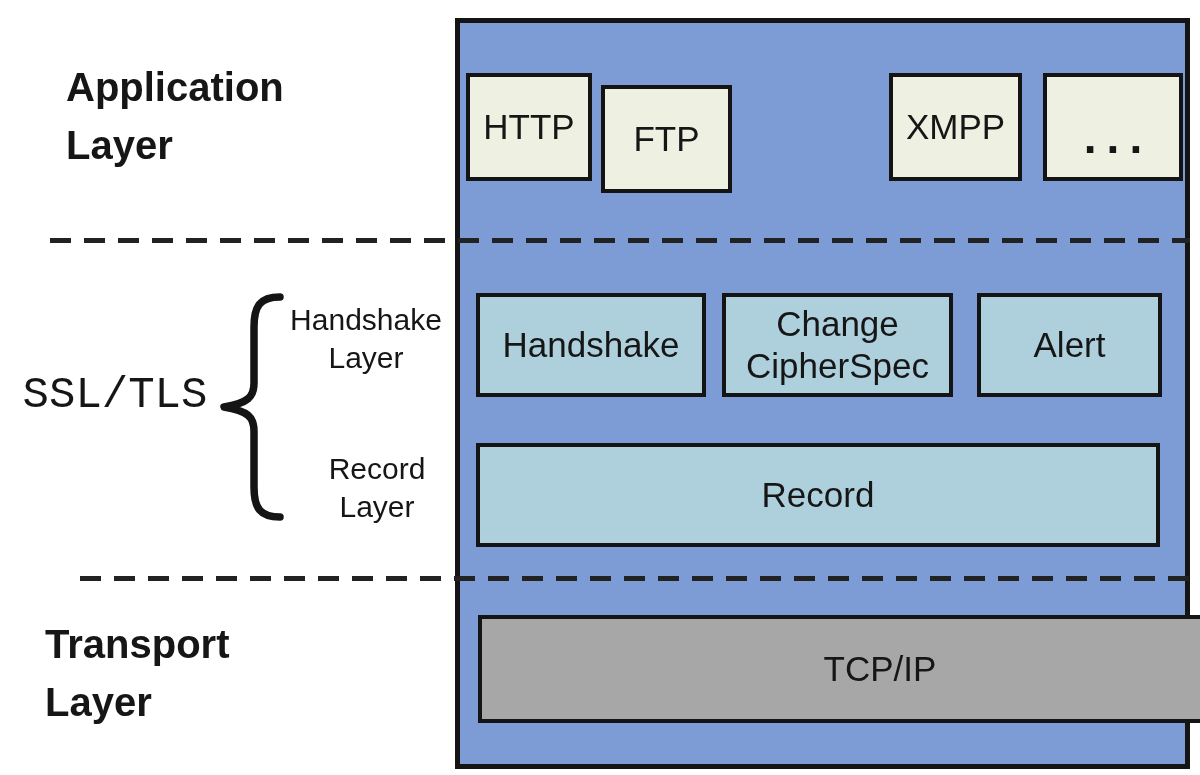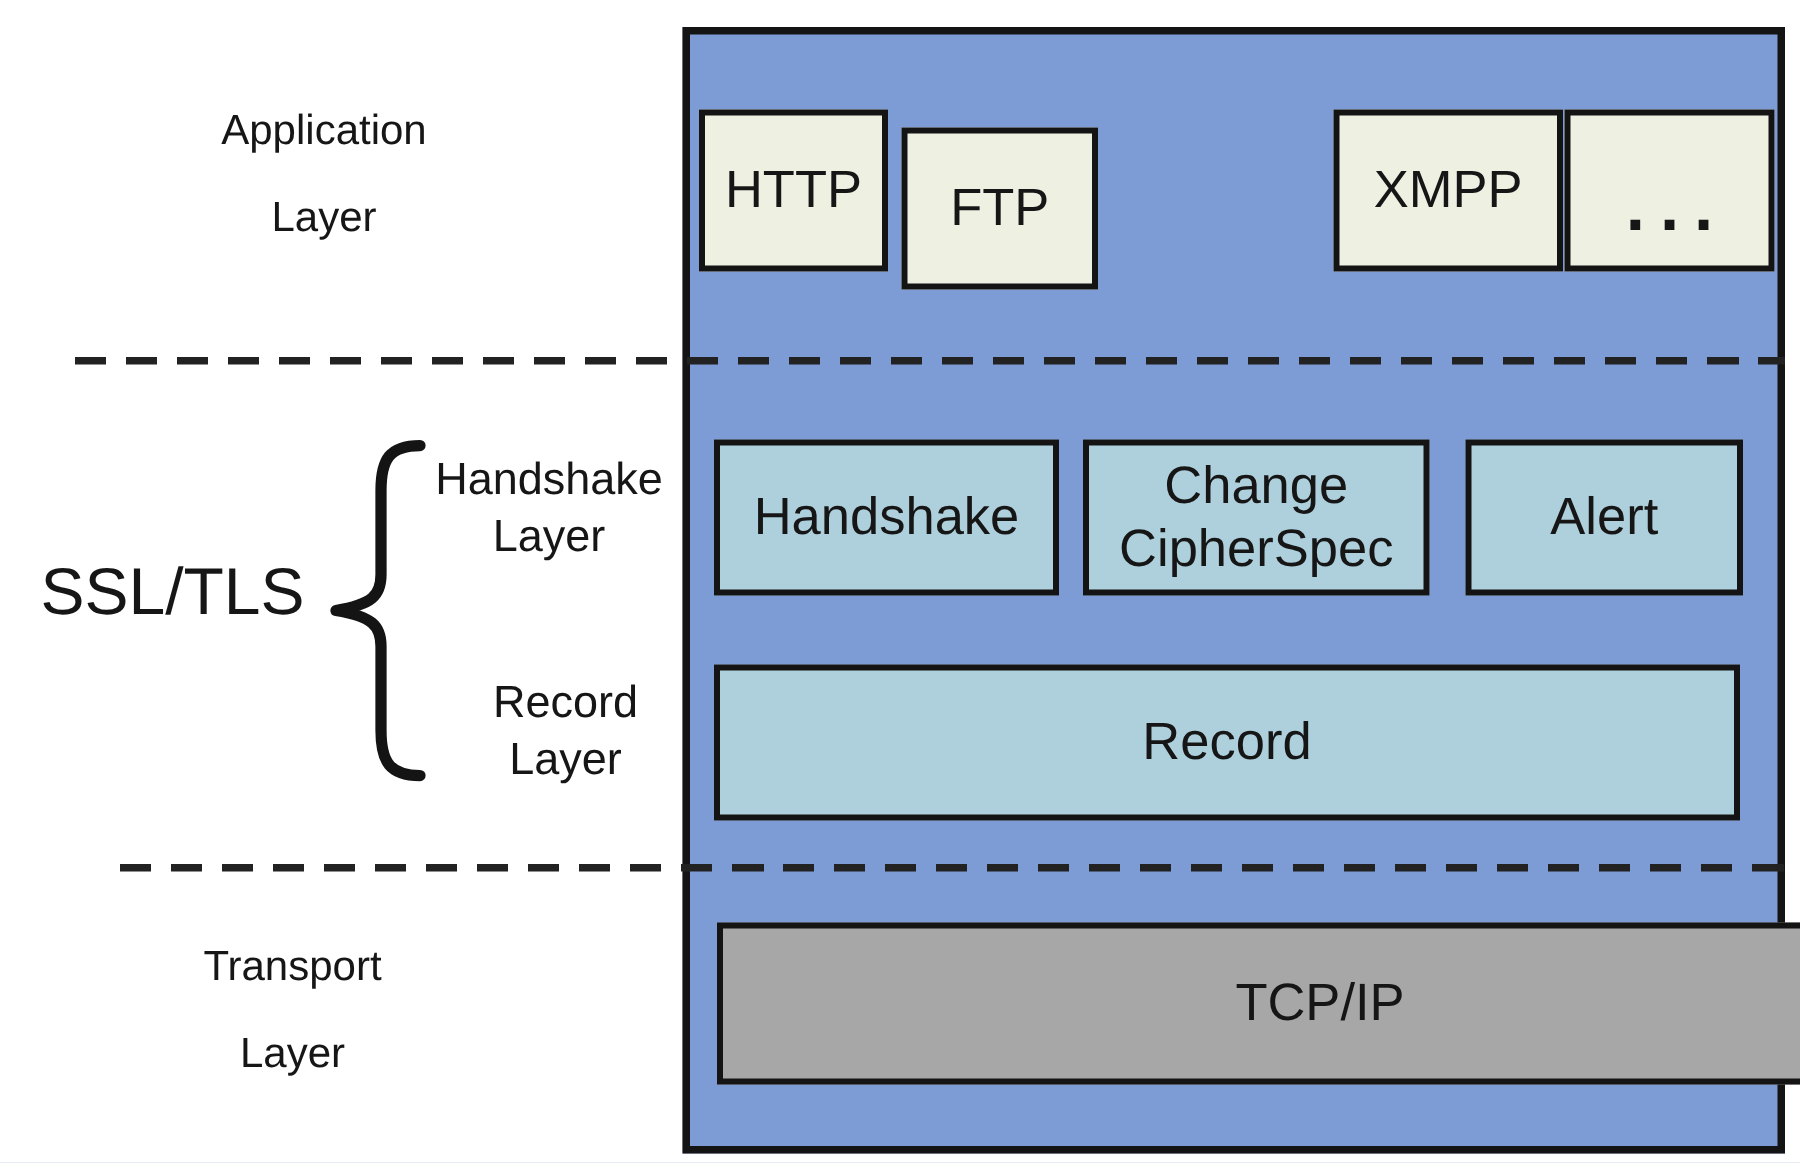--- a/index.html
+++ b/index.html
@@ -35,22 +35,22 @@
     padding-top:20px;padding-left:10px;
   }
   
   .dashline{
     height:5px;z-index:6;
     background:repeating-linear-gradient(90deg,
       var(--dash,#222222) 0 21px, transparent 21px 34px);
   }
   
   .layer-label{
-    font-size:28px;line-height:58px;
-    text-align:center;white-space:pre-line;
+    font-size:40px;line-height:58px;
+    white-space:pre-line;font-weight:bold;
   }
   .ssl-label{
     font-size:44px;line-height:52px;
     text-align:center;white-space:nowrap;
   }
   .sub-label{
     font-size:30px;line-height:38px;
     text-align:center;white-space:pre-line;
   }
   .brace svg{display:block;}
@@ -61,21 +61,21 @@
 <div id="canvas" style="--container-blue: #7d9bd4; --application-box: #eef0e2; --ssl-box: #aed0dd; --transport-box: #a7a7a7; --border: #141414; --text: #161616; --dash: #222222;">
 
   <div class="abs stack" style="left:455px;top:18px;width:735px;height:751px;"></div>
 
   <div class="abs box cream" style="left:466px;top:73px;width:126px;height:108px;">
     <span>HTTP</span>
   </div>
   <div class="abs box cream" style="left:601px;top:73px;width:131px;height:108px;margin-top:12px;">
     <span>FTP</span>
   </div>
-  <div class="abs box cream" style="left:889px;top:73px;width:153px;height:108px;">
+  <div class="abs box cream" style="left:889px;top:73px;width:133px;height:108px;">
     <span>XMPP</span>
   </div>
   <div class="abs box cream dots-box" style="left:1043px;top:73px;width:140px;height:108px;">
     <span>...</span>
   </div>
 
   <div class="abs box lblue" style="left:476px;top:293px;width:230px;height:104px;">
     <span>Handshake</span>
   </div>
   <div class="abs box lblue" style="left:722px;top:293px;width:231px;height:104px;">
@@ -93,21 +93,21 @@
   <div class="abs box gray" style="left:478px;top:615px;width:804px;height:108px;">
     <span>TCP/IP</span>
   </div>
 
   <div class="abs dashline" style="left:50px;top:238px;width:1140px;"></div>
   <div class="abs dashline" style="left:80px;top:576px;width:1110px;"></div>
 
   <div class="abs layer-label" style="left:66px;top:58px;width:300px;">Application
 Layer</div>
 
-  <div class="abs ssl-label" style="left:15px;top:369px;width:200px;">SSL/TLS</div>
+  <div class="abs ssl-label" style="left:15px;top:369px;width:200px;font-family:Liberation Mono, monospace;">SSL/TLS</div>
 
   <div class="abs brace" style="left:218px;top:291px;width:72px;height:232px;">
     <svg width="72" height="232" viewBox="0 0 72 232">
       <path d="M 62,6 C 42,6 36,15 36,36 L 36,92 C 36,106 30,112 6,116
                C 30,120 36,126 36,140 L 36,196 C 36,217 42,226 62,226" fill="none" stroke="#141414" stroke-width="7.5" stroke-linecap="round" stroke-linejoin="round"></path>
     </svg>
   </div>
 
   <div class="abs sub-label" style="left:266px;top:301px;width:200px;">Handshake
 Layer</div>

